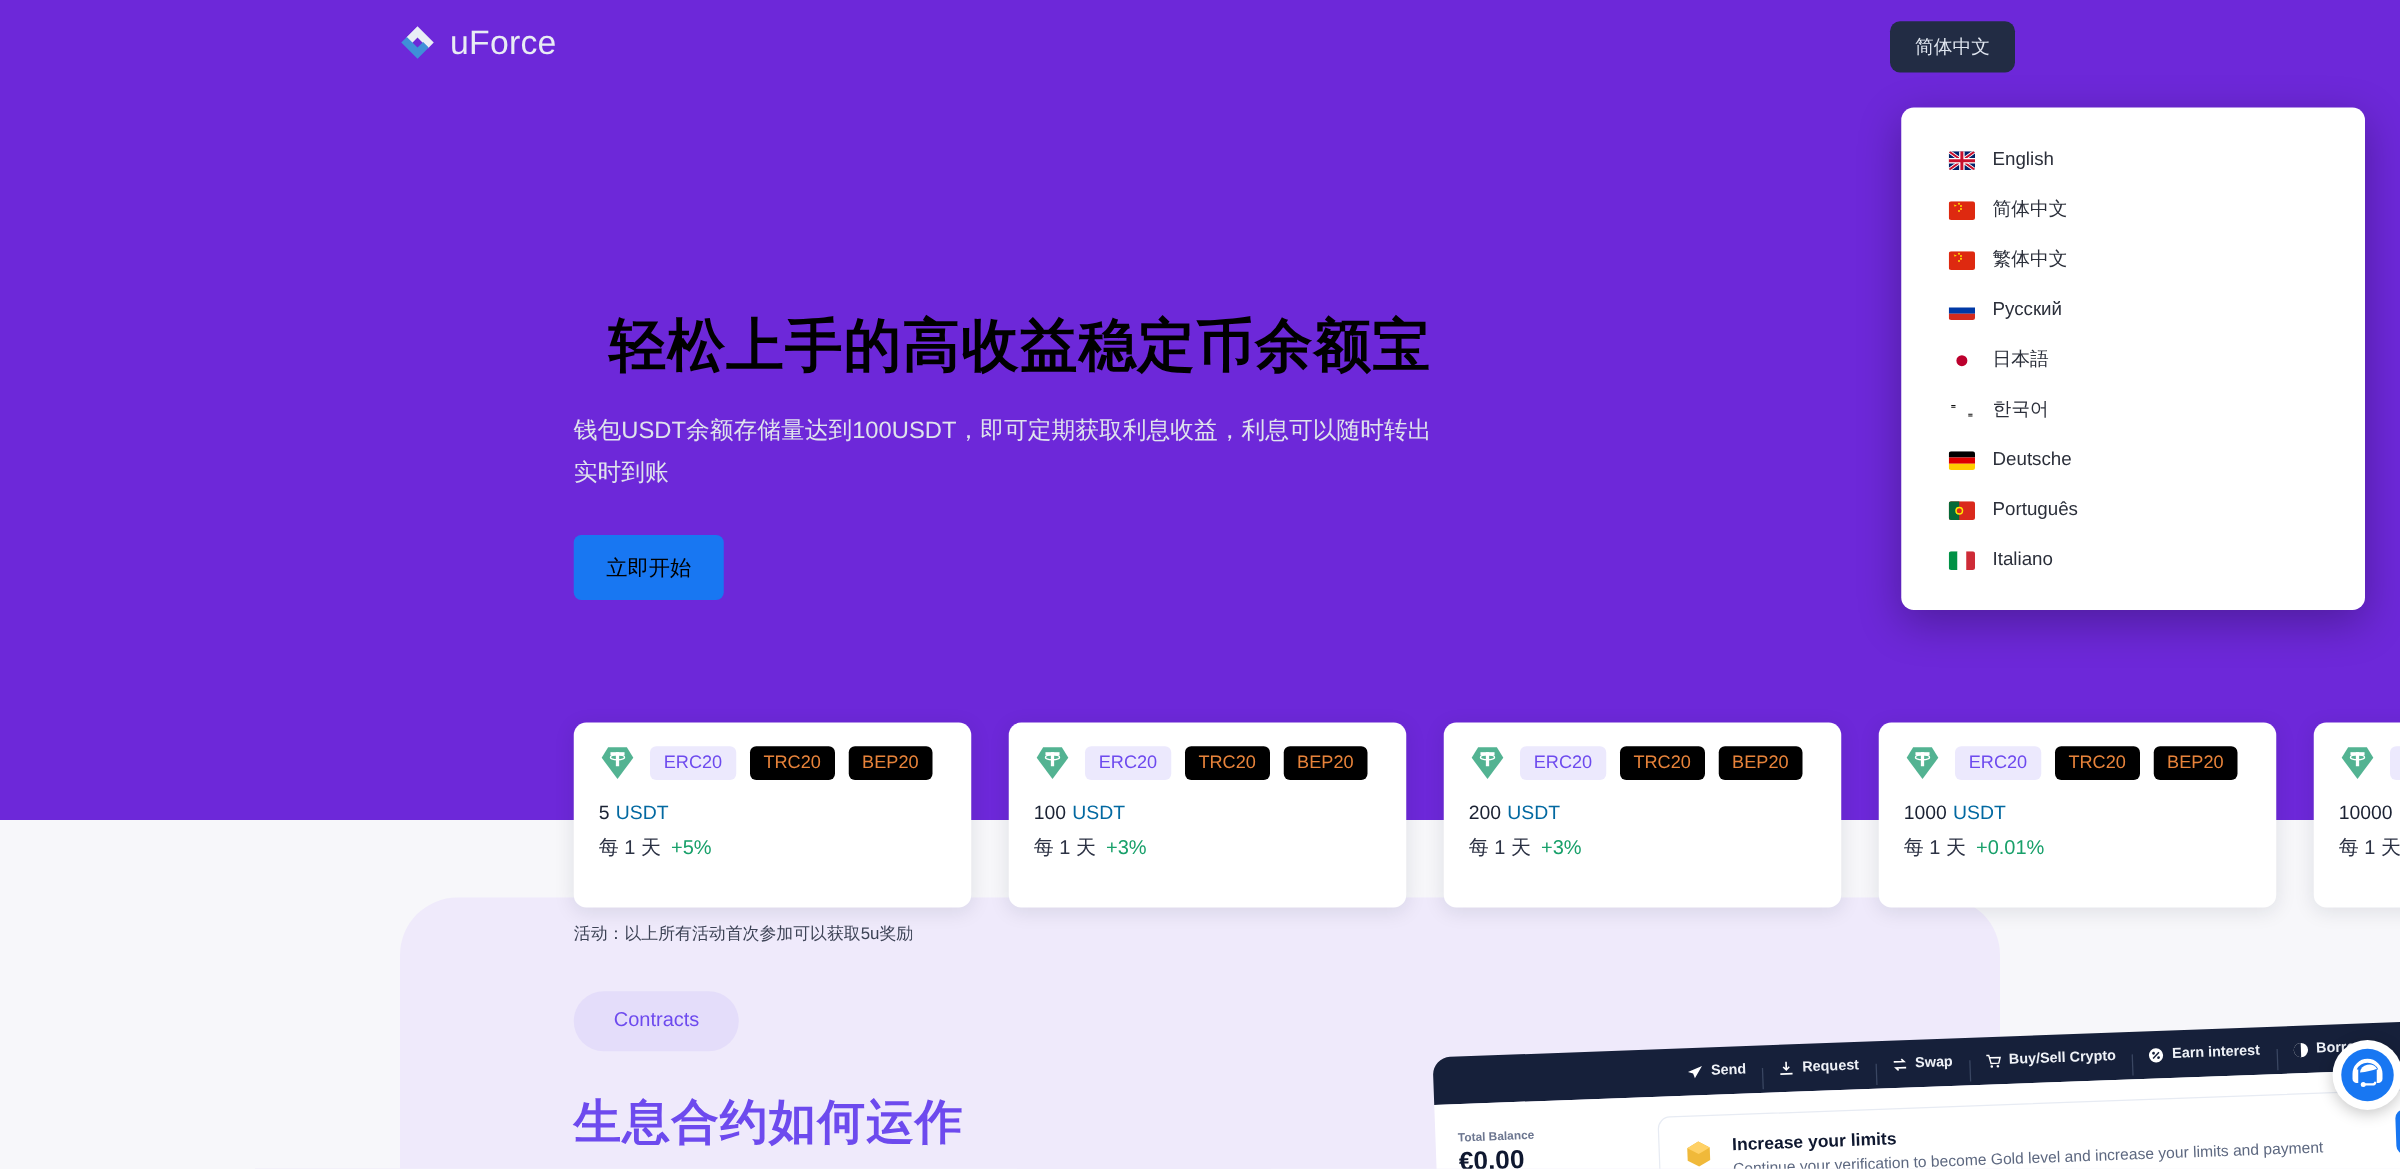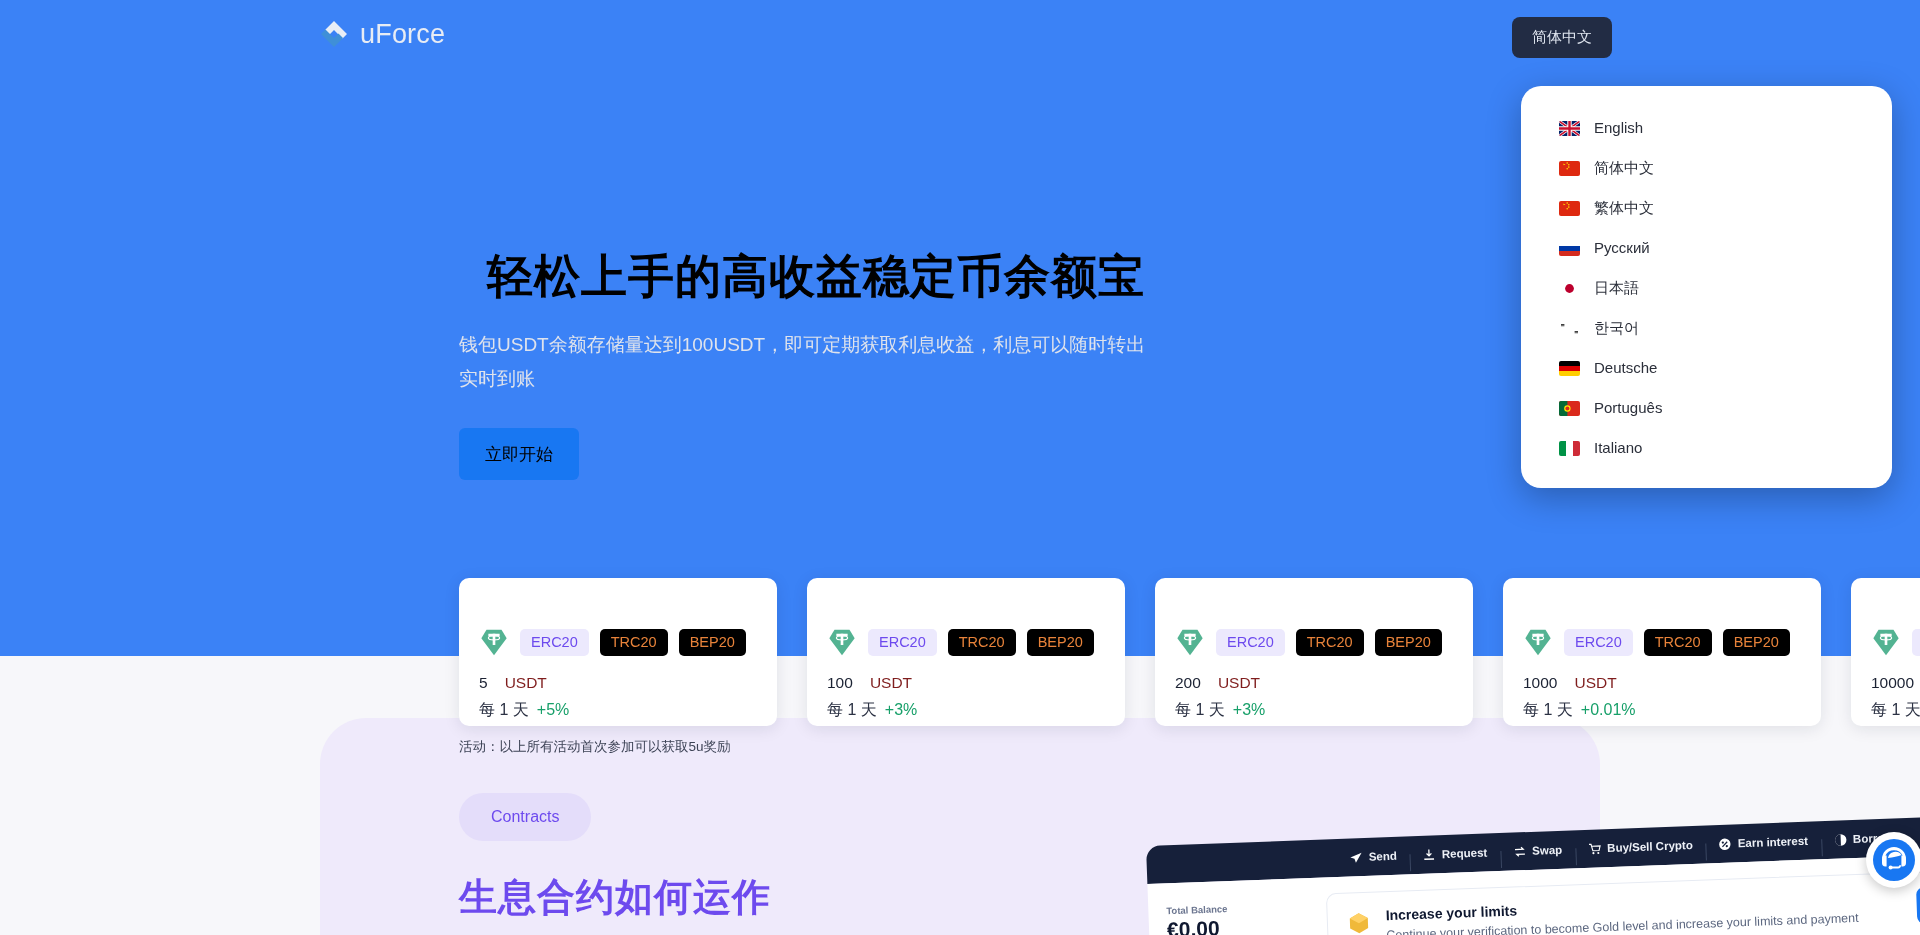--- a/index.html
+++ b/index.html
@@ -7,21 +7,21 @@
     width:1920px; height:935px;
     overflow:hidden;
     font-family:"Liberation Sans","DejaVu Sans",sans-serif;
     background:#f7f7fa;
   }
   #root { position:relative; width:1920px; height:935px; overflow:hidden; }
 
   
   .hero {
     position:absolute; left:0; top:0; width:1920px; height:656px;
-    background:#3b82f6;
+    background:#6d28d9;
   }
   .logo-wrap {
     position:absolute; left:318px; top:18px;
     display:flex; align-items:center; gap:10px;
   }
   .logo-mark { width:32px; height:32px; display:block; }
   .logo-text {
     color:#e8ecf4; font-size:27px; letter-spacing:.2px; font-weight:400;
     line-height:1;
   }
@@ -29,21 +29,21 @@
   .lang-btn {
     position:absolute; right:308px; top:17px;
     background:#222c44; color:#dfe5ef;
     border:none; border-radius:8px;
     padding:11px 20px; font-size:15px; cursor:pointer;
     font-family:inherit;
   }
 
   .lang-menu {
     position:absolute; left:1521px; top:86px; width:371px;
-    background:#fff; border-radius:20px;
+    background:#fff; border-radius:10px;
     box-shadow:0 10px 34px rgba(0,0,0,.28);
     padding:22px 0 20px 0;
     z-index:40;
   }
   .lang-item {
     display:flex; align-items:center; gap:14px;
     padding:7px 0 7px 38px; font-size:15px; color:#2b2f3a;
     cursor:pointer; line-height:26px;
   }
   .flag { width:21px; height:15px; flex:0 0 21px; border-radius:2px; overflow:hidden; display:block; }
@@ -78,31 +78,31 @@
   
   .cards {
     position:absolute; left:459px; top:578px;
     display:flex; gap:30px; z-index:20;
   }
   .card {
     width:318px; height:148px; background:#fff;
     border-radius:10px; box-shadow:0 3px 16px rgba(20,29,51,.10);
     padding:17px 20px 0 20px; flex:0 0 318px;
   }
-  .card-top { display:flex; align-items:center; gap:11px;margin-top:32px; }
+  .card-top { display:flex; align-items:center; gap:11px; }
   .tether { width:30px; height:30px; flex:0 0 30px; }
   .chip {
     font-size:14.5px; border-radius:5px; padding:5px 11px; line-height:17px;
   }
   .chip-erc { background:#ece9fd; color:#6d4aee; }
   .chip-orange { background:#000000; color:#e8833a; }
   .card-amt {
     margin-top:17px; font-size:15.5px; color:#1b2233;
   }
-  .card-amt .unit { color:#7f1d1d; margin-left:17px; }
+  .card-amt .unit { color:#0369a1; margin-left:5px; }
   .card-rate { margin-top:8px; font-size:16px; color:#2c3244; }
   .card-rate .pct { color:#18a06a; margin-left:8px; }
 
   .activity-note {
     position:absolute; left:459px; top:738px;
     font-size:13.5px; color:#3d4356; z-index:21;
   }
 
   
   .contracts-tag {

